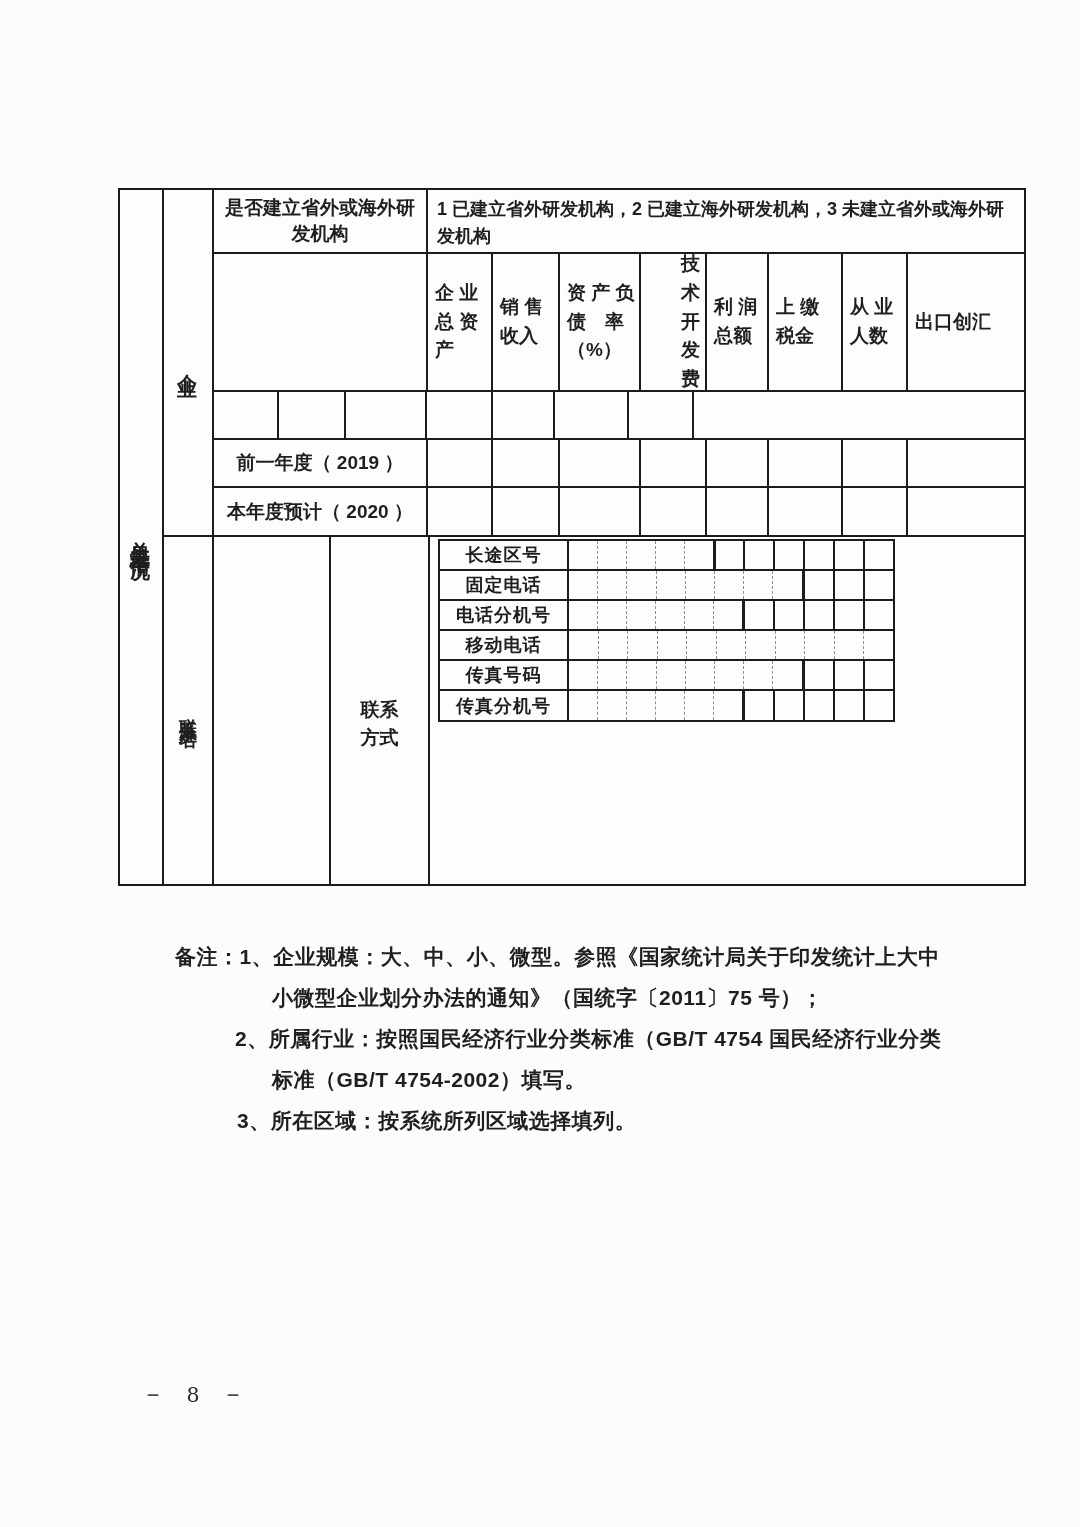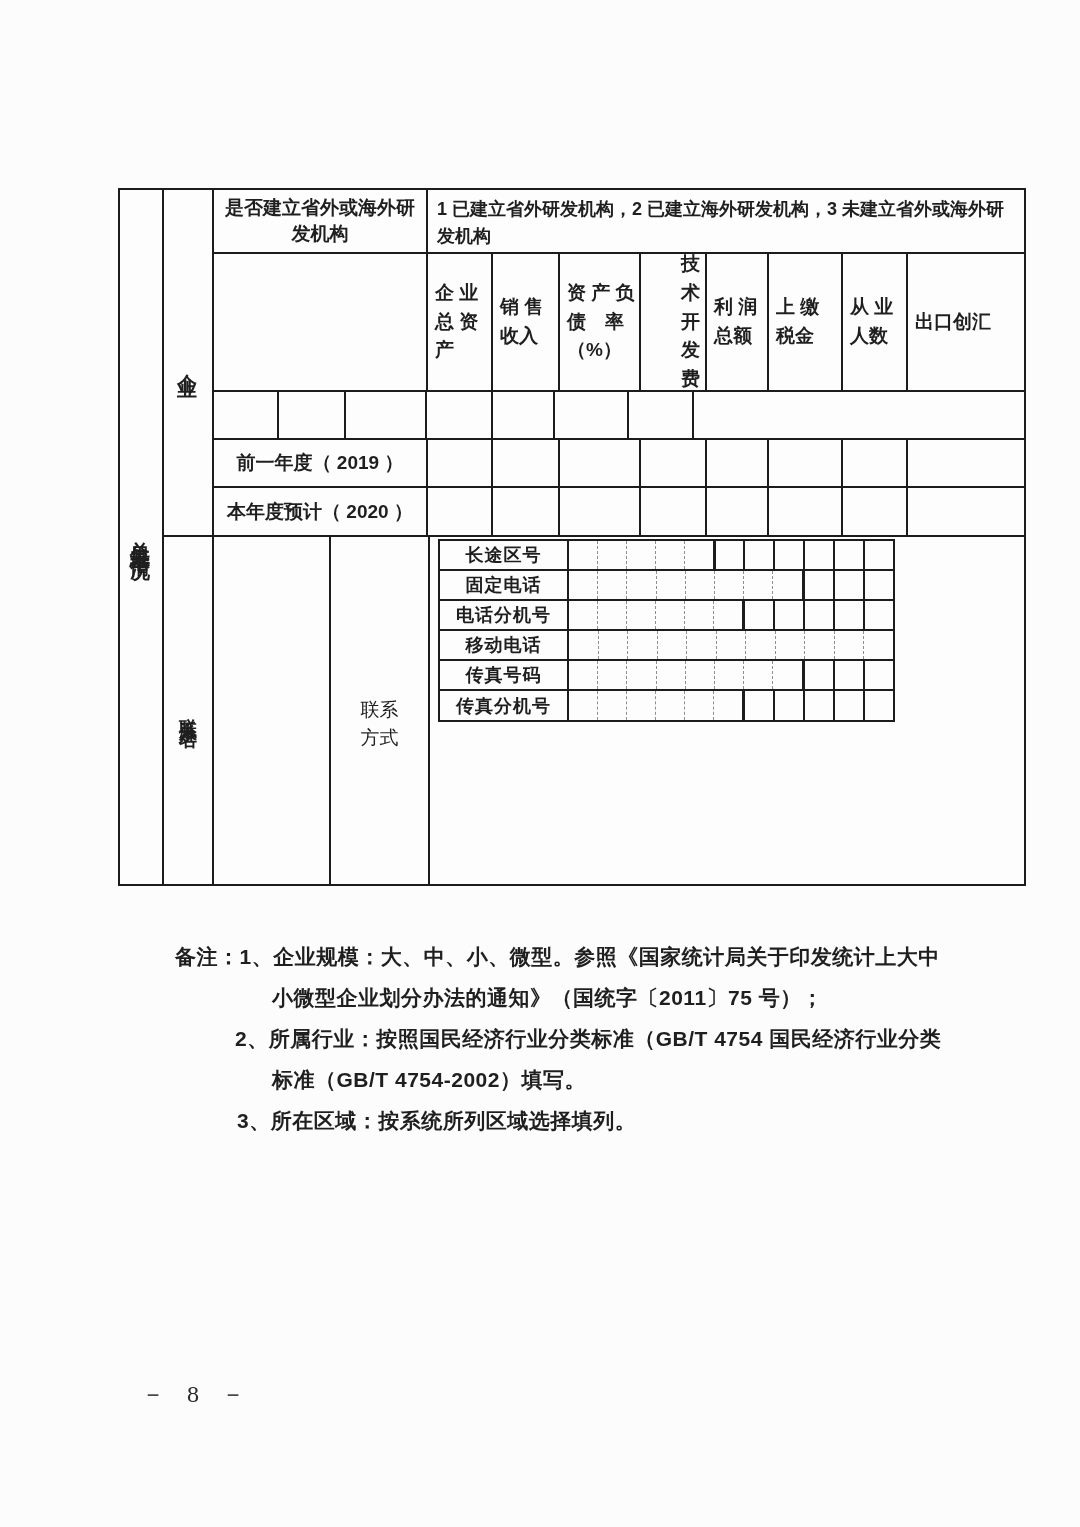--- a/index.html
+++ b/index.html
@@ -68,21 +68,21 @@
   .section-lower { flex:1; display:flex; }
   .col-contact {
     width:50px; border-right:2px solid #1c1c1c;
     display:flex; align-items:center; justify-content:center;
     font-size:18px; letter-spacing:3px;
   }
   .col-name { width:117px; border-right:2px solid #1c1c1c; }
   .col-method {
     width:99px; border-right:2px solid #1c1c1c;
     display:flex; align-items:center; justify-content:center;
-    text-align:center; font-size:19px; font-weight:400;
+    text-align:center; font-size:19px; font-weight:700;
     white-space:pre-line; line-height:1.45; padding-top:26px;
   }
   .col-phone { flex:1; }
   .phone-grid {
     margin:2px 0 0 8px; width:457px;
     border:2px solid #1c1c1c; background:#fdfdfd;
   }
   .prow { display:flex; height:30px; border-bottom:2px solid #1c1c1c; }
   .prow:last-child { border-bottom:none; height:29px; }
   .plabel {

